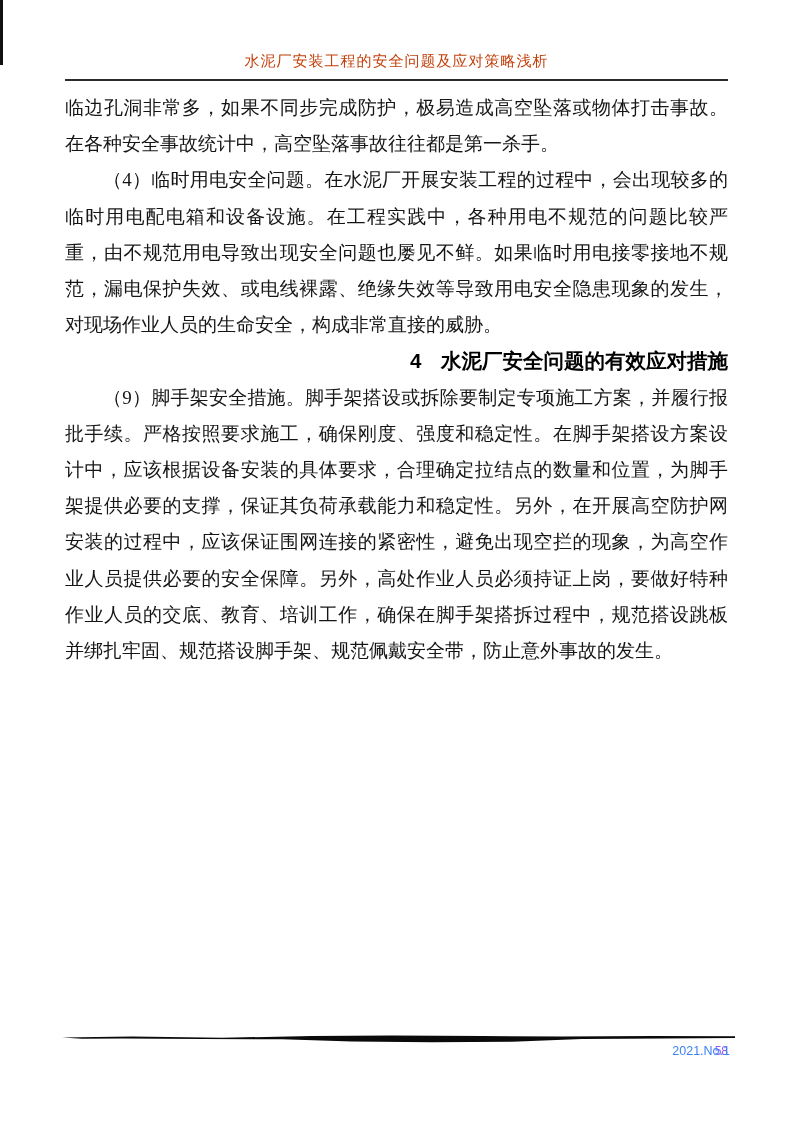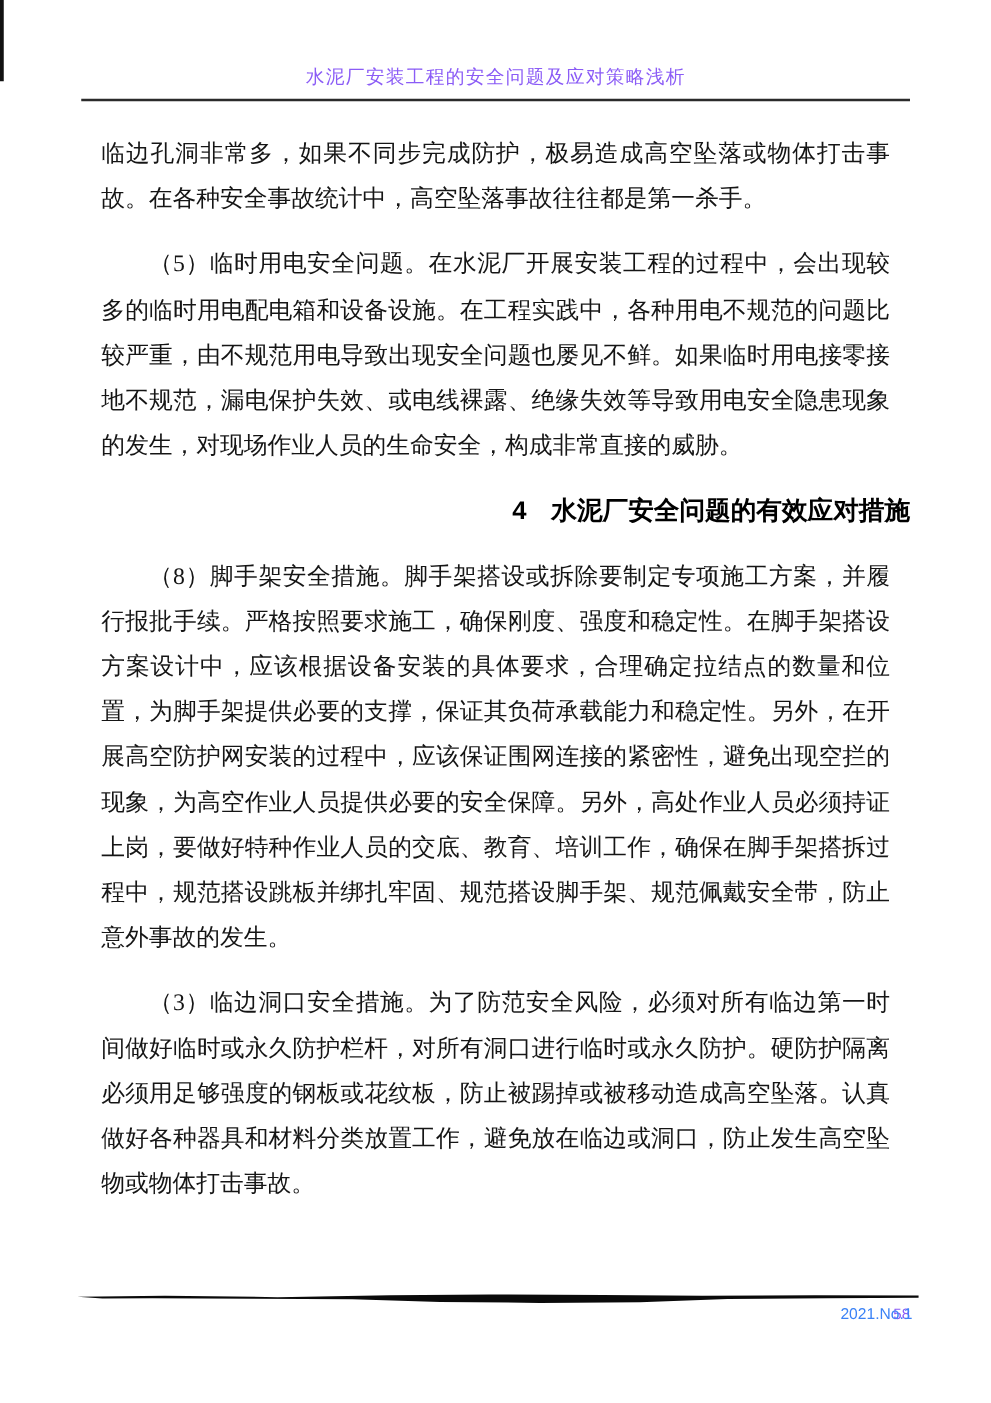--- a/index.html
+++ b/index.html
@@ -20,35 +20,35 @@
     background: #111;
   }
 
   
   .running-head {
     position: absolute;
     left: 65px; top: 52px; width: 663px;
     text-align: center;
     font-size: 15px;
     letter-spacing: 1px;
-    color: #8b5cf6;
+    color: #c2410c;
     padding-bottom: 8px;
     border-bottom: 2px solid #2b2b2b;
   }
 
   
   .body-text {
     position: absolute;
     left: 65px; top: 90px; width: 663px;
     font-size: 19px;
     line-height: 36.2px;
     text-align: justify;
     color: #151515;
   }
-  .para { margin: 16px; }
+  .para { margin: 0; }
   .para.indent { text-indent: 2em; }
 
   .section-heading {
     font-family: "Liberation Sans", "DejaVu Sans", sans-serif;
     font-weight: bold;
     font-size: 20.5px;
     color: #000;
     line-height: 36.2px;
     text-align: right;
   }
@@ -82,27 +82,26 @@
 <div class="page">
 
   <div class="scan-artifact"></div>
 
   <div class="running-head">
     <span>水泥厂安装工程的安全问题及应对策略浅析</span>
   </div>
 
   <div class="body-text">
     <p class="para">临边孔洞非常多，如果不同步完成防护，极易造成高空坠落或物体打击事故。在各种安全事故统计中，高空坠落事故往往都是第一杀手。</p>
-    <p class="para indent">（5）临时用电安全问题。在水泥厂开展安装工程的过程中，会出现较多的临时用电配电箱和设备设施。在工程实践中，各种用电不规范的问题比较严重，由不规范用电导致出现安全问题也屡见不鲜。如果临时用电接零接地不规范，漏电保护失效、或电线裸露、绝缘失效等导致用电安全隐患现象的发生，对现场作业人员的生命安全，构成非常直接的威胁。</p>
+    <p class="para indent">（4）临时用电安全问题。在水泥厂开展安装工程的过程中，会出现较多的临时用电配电箱和设备设施。在工程实践中，各种用电不规范的问题比较严重，由不规范用电导致出现安全问题也屡见不鲜。如果临时用电接零接地不规范，漏电保护失效、或电线裸露、绝缘失效等导致用电安全隐患现象的发生，对现场作业人员的生命安全，构成非常直接的威胁。</p>
     <div class="section-heading">
       <span class="num">4</span>
       <span class="ht">水泥厂安全问题的有效应对措施</span>
     </div>
-    <p class="para indent">（8）脚手架安全措施。脚手架搭设或拆除要制定专项施工方案，并履行报批手续。严格按照要求施工，确保刚度、强度和稳定性。在脚手架搭设方案设计中，应该根据设备安装的具体要求，合理确定拉结点的数量和位置，为脚手架提供必要的支撑，保证其负荷承载能力和稳定性。另外，在开展高空防护网安装的过程中，应该保证围网连接的紧密性，避免出现空拦的现象，为高空作业人员提供必要的安全保障。另外，高处作业人员必须持证上岗，要做好特种作业人员的交底、教育、培训工作，确保在脚手架搭拆过程中，规范搭设跳板并绑扎牢固、规范搭设脚手架、规范佩戴安全带，防止意外事故的发生。</p>
-    <p class="para indent">（3）临边洞口安全措施。为了防范安全风险，必须对所有临边第一时间做好临时或永久防护栏杆，对所有洞口进行临时或永久防护。硬防护隔离必须用足够强度的钢板或花纹板，防止被踢掉或被移动造成高空坠落。认真做好各种器具和材料分类放置工作，避免放在临边或洞口，防止发生高空坠物或物体打击事故。</p>
+    <p class="para indent">（9）脚手架安全措施。脚手架搭设或拆除要制定专项施工方案，并履行报批手续。严格按照要求施工，确保刚度、强度和稳定性。在脚手架搭设方案设计中，应该根据设备安装的具体要求，合理确定拉结点的数量和位置，为脚手架提供必要的支撑，保证其负荷承载能力和稳定性。另外，在开展高空防护网安装的过程中，应该保证围网连接的紧密性，避免出现空拦的现象，为高空作业人员提供必要的安全保障。另外，高处作业人员必须持证上岗，要做好特种作业人员的交底、教育、培训工作，确保在脚手架搭拆过程中，规范搭设跳板并绑扎牢固、规范搭设脚手架、规范佩戴安全带，防止意外事故的发生。</p>
   </div>
 
   <svg class="footer-rule" viewBox="0 0 673 10" preserveAspectRatio="none" aria-hidden="true">
     <path fill="#0a0a0a" d="M0,3.4 L70,2.5 L160,3.7 L250,2.1 L330,1.6 L420,1.9 L500,2.6 L590,2.1 L673,2.3
          L673,4.1 L600,4.6 L520,5.1 L450,7.7 L370,8.3 L290,7.5 L220,5.3 L140,4.9 L60,4.6 L20,4.8 Z"></path>
   </svg>
 
   <div class="page-number">58</div>
 
   <div class="issue-label">2021.No.1</div>

